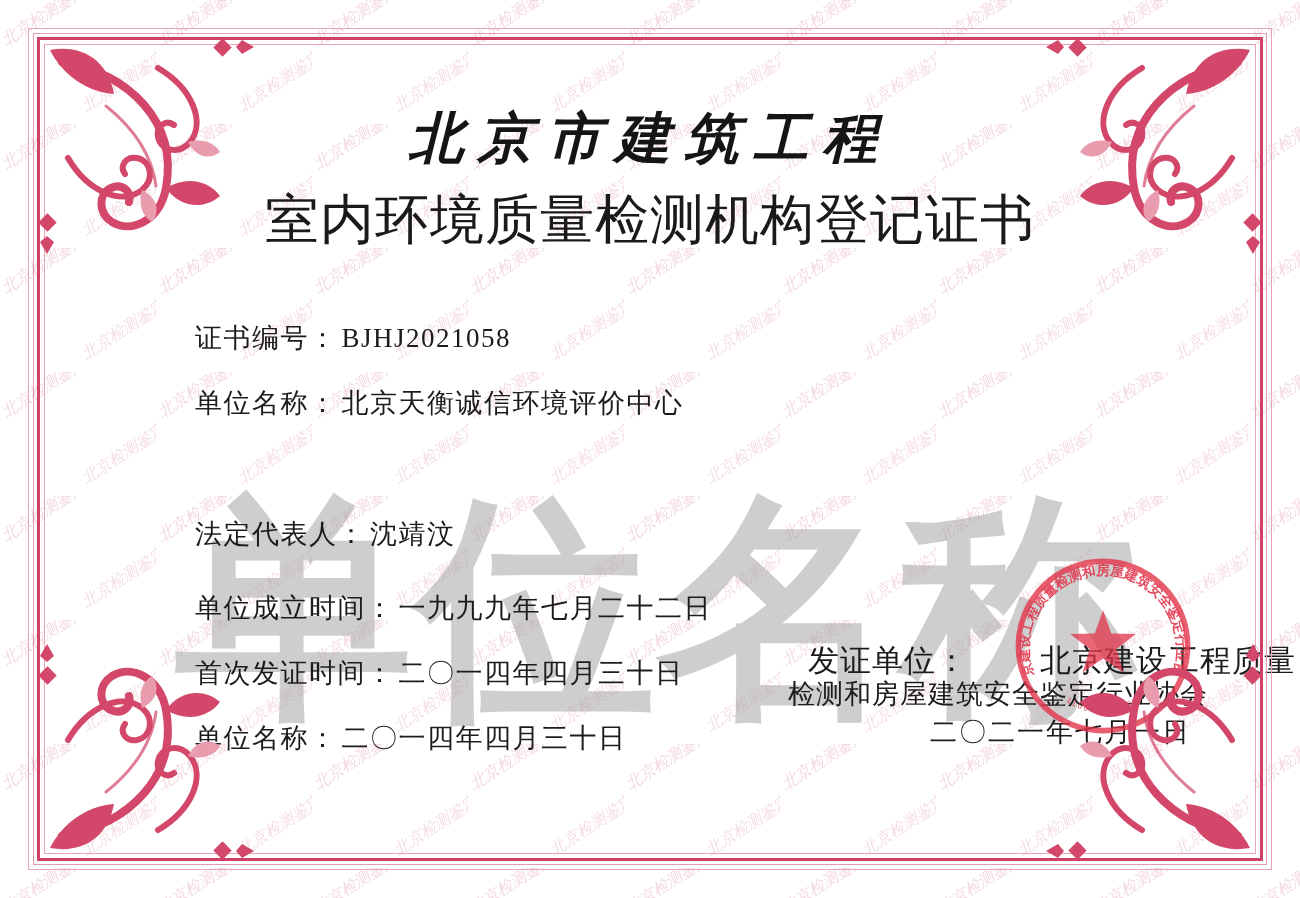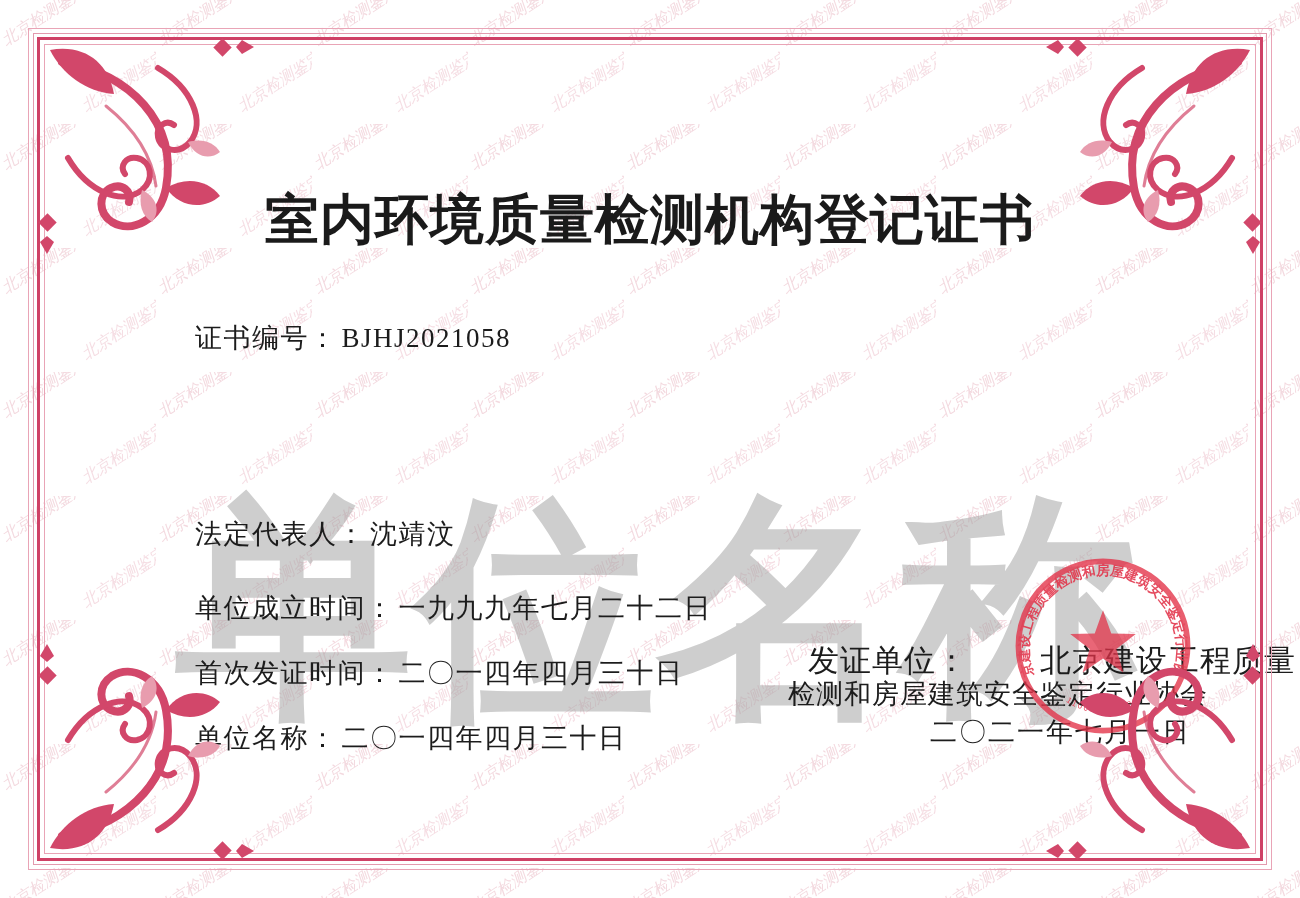--- a/index.html
+++ b/index.html
@@ -36,21 +36,21 @@
     user-select:none;
   }
   
   .title1{
     position:absolute;left:0;top:102px;width:100%;text-align:center;z-index:2;
     font-size:55px;font-weight:bold;font-style:italic;
     letter-spacing:14px;color:#151515;
   }
   .title2{
     position:absolute;left:0;top:184px;width:100%;text-align:center;z-index:2;
-    font-size:54px;font-weight:bold;letter-spacing:1px;color:#1a1a1a;
+    font-size:54px;font-weight:normal;letter-spacing:1px;color:#1a1a1a;
   }
   
   .field-row{
     position:absolute;left:195px;z-index:2;
     font-size:27px;letter-spacing:1.5px;white-space:nowrap;
   }
   .field-row .val{padding-left:4px;}
   
   .issuer-line1{position:absolute;left:808px;top:640px;z-index:2;font-size:31px;letter-spacing:1px;white-space:nowrap;}
   .issuer-line1 .gap{display:inline-block;width:72px;}
@@ -149,24 +149,28 @@
       <path d="M178,132 C192,128 204,132 210,142 C200,150 186,148 178,132 Z" fill="#e89cae" stroke="none"></path>
       <path d="M132,180 C128,194 132,206 142,212 C150,202 148,188 132,180 Z" fill="#e89cae" stroke="none"></path>
       <rect x="206" y="31" width="13" height="13" transform="rotate(45 212.5 37.5)" fill="#d2476a" stroke="none"></rect>
       <rect x="31" y="206" width="13" height="13" transform="rotate(45 37.5 212.5)" fill="#d2476a" stroke="none"></rect>
       <path d="M232,30 L244,37 L232,44 L226,37 Z" fill="#d2476a" stroke="none"></path>
       <path d="M30,232 L37,244 L44,232 L37,226 Z" fill="#d2476a" stroke="none"></path>
     </g>
       </svg>
   </div>
 
+  <div class="title1">北京市建筑工程</div>
   <div class="title2">室内环境质量检测机构登记证书</div>
 
   <div class="field-row" style="top:320px">
     <span class="lbl">证书编号：</span><span class="val">BJHJ2021058</span>
+  </div>
+  <div class="field-row" style="top:385px">
+    <span class="lbl">单位名称：</span><span class="val">北京天衡诚信环境评价中心</span>
   </div>
   <div class="field-row" style="top:590px">
     <span class="lbl">单位成立时间：</span><span class="val">一九九九年七月二十二日</span>
   </div>
   <div class="field-row" style="top:516px">
     <span class="lbl">法定代表人：</span><span class="val">沈靖汶</span>
   </div>
   <div class="field-row" style="top:655px">
     <span class="lbl">首次发证时间：</span><span class="val">二〇一四年四月三十日</span>
   </div>

